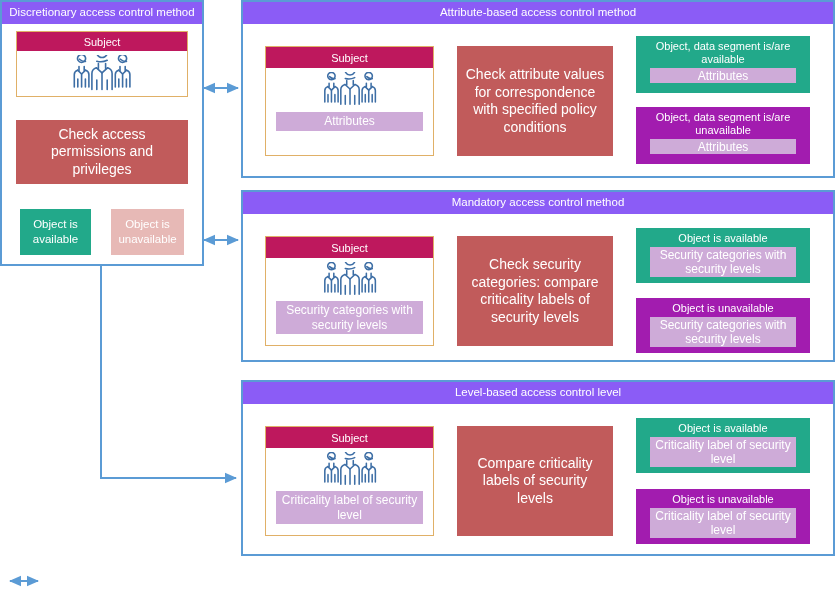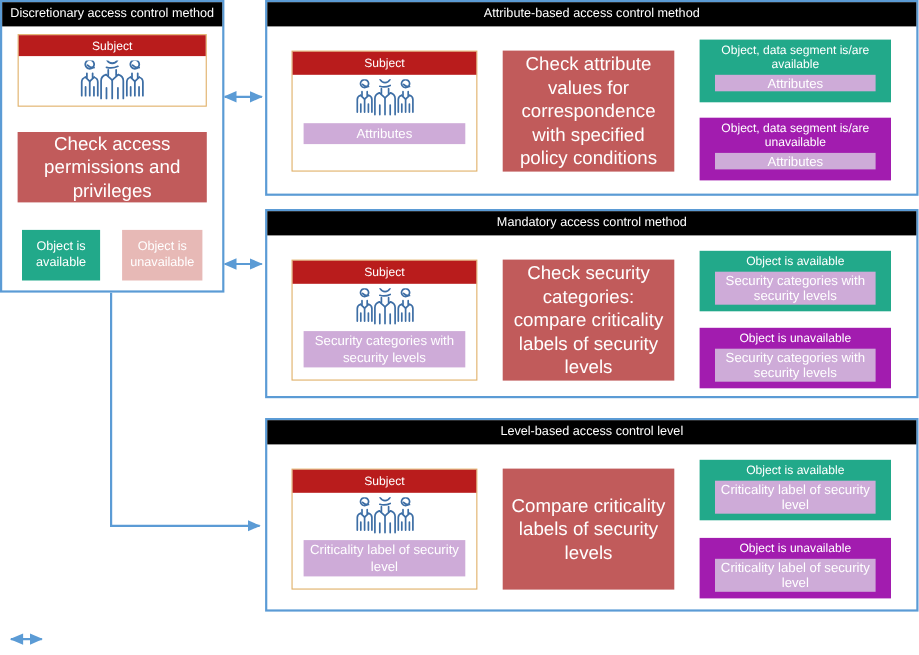--- a/index.html
+++ b/index.html
@@ -24,41 +24,41 @@
 
   
   .node { position: absolute; box-sizing: border-box; }
 
   
   .panel {
     border: 2px solid #5b9bd5;
     background: #ffffff;
   }
   .panel-title {
-    background: #000000;
+    background: #8b5cf6;
     color: #ffffff;
     font-size: 11.5px;
     line-height: 1;
     display: flex;
     align-items: center;
     justify-content: center;
     box-sizing: border-box;
   }
   .panel-title.left-title { justify-content: center; }
 
   
   .subject-card {
     border: 1px solid #e0b067;
     background: #ffffff;
     display: flex;
     flex-direction: column;
     box-sizing: border-box;
   }
   .subject-head {
-    background: #b91c1c;
+    background: #be185d;
     color: #ffffff;
     font-size: 11px;
     display: flex;
     align-items: center;
     justify-content: center;
     flex: 0 0 auto;
   }
   .subject-body {
     flex: 1 1 auto;
     display: flex;
@@ -81,21 +81,21 @@
     justify-content: center;
     text-align: center;
     box-sizing: border-box;
     padding: 2px 3px;
   }
 
   
   .process {
     background: #c15b5b;
     color: #ffffff;
-    font-size: 17px;
+    font-size: 14px;
     line-height: 1.25;
     display: flex;
     align-items: center;
     justify-content: center;
     text-align: center;
     padding: 4px 8px;
     box-sizing: border-box;
   }
 
   

